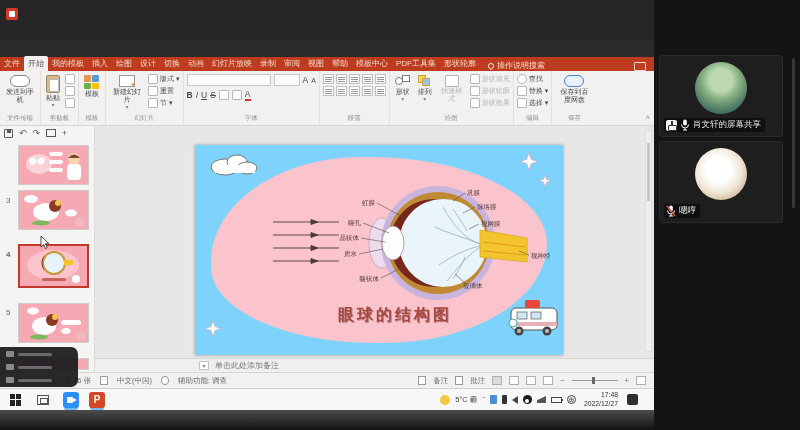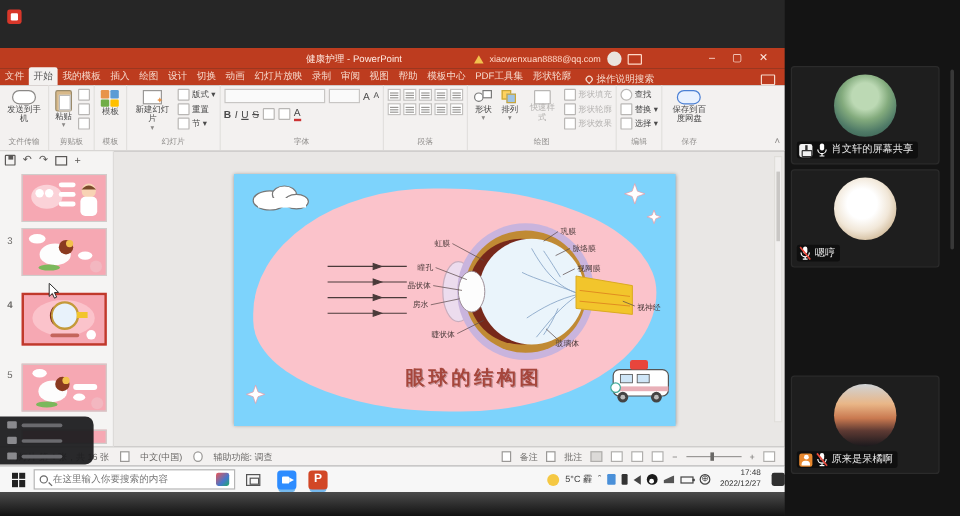--- a/index.html
+++ b/index.html
@@ -97,21 +97,21 @@
   .mag:after{content:"";position:absolute;left:6px;top:6px;width:4px;height:1px;background:#666;transform:rotate(45deg)}
   .newsic{margin-left:auto;width:11px;height:11px;border-radius:2px;background:linear-gradient(135deg,#e55,#47c 60%,#2a6)}
   .tvic{width:12px;height:10px;border:1px solid #555;margin:0 9px;position:relative}
   .tvic:after{content:"";position:absolute;left:2px;top:2px;width:6px;height:4px;border:1px solid #555}
   .appic{width:16px;height:16px;border-radius:3px;margin:0 5px;position:relative}
   .app-on{box-shadow:0 3px 0 -1px #76b9ed}
   .meetic{background:#2d8cff}
   .meetic:after{content:"";position:absolute;left:4px;top:5px;width:6px;height:6px;background:#fff;border-radius:1px}
   .meetic:before{content:"";position:absolute;right:2px;top:6px;border-left:4px solid #fff;border-top:2px solid transparent;border-bottom:2px solid transparent}
   .pptic{background:#d24726;color:#fff;font-weight:bold;font-size:10px;text-align:center;line-height:16px}
-  .tray{margin-left:auto;display:flex;align-items:center;gap:5px;padding-right:0}
+  .tray{margin-left:auto;display:flex;align-items:center;gap:5px;padding-right:16px}
   .moon{width:10px;height:10px;border-radius:50%;background:#f5c843}
   .wtxt{font-size:7.5px;color:#444;white-space:nowrap}
   .caret{font-size:8px;color:#555}
   .ti{flex:none}
   .ti1{width:7px;height:9px;background:#4a90d9;border-radius:1px}
   .ti2{width:5px;height:9px;background:#333;border-radius:1px}
   .ti3{width:0;height:0;border-top:4px solid transparent;border-bottom:4px solid transparent;border-right:6px solid #444}
   .ti4{width:9px;height:9px;border-radius:50%;background:#1a1a1a;position:relative}
   .ti4:after{content:"";position:absolute;left:2.5px;top:4px;width:4px;height:4px;background:#fff;border-radius:50%}
   .ti5{width:9px;height:7px;background:linear-gradient(to top,#555 0,#555 100%);clip-path:polygon(0 100%,100% 100%,100% 0,0 60%)}
@@ -147,34 +147,20 @@
 </style>
 </head>
 <body>
 
 <div class="stage">
   <div class="shared">
     <div class="topstrip">
       <div class="recicon"></div>
     </div>
 
-    <div class="ptitle">
-      <span class="t">健康护理 - PowerPoint</span>
-      <div class="acct">
-        <span class="warn"></span>
-        <span class="mail">xiaowenxuan8888@qq.com</span>
-        <span class="avat"></span>
-        <span class="scricon"></span>
-      </div>
-      <div class="wc">
-        <span>–</span>
-        <span>▢</span>
-        <span>✕</span>
-      </div>
-    </div>
 
     <div class="tabs">
       <span class="tab">文件</span>
       <span class="tab sel">开始</span>
       <span class="tab">我的模板</span>
       <span class="tab">插入</span>
       <span class="tab">绘图</span>
       <span class="tab">设计</span>
       <span class="tab">切换</span>
       <span class="tab">动画</span>
@@ -534,20 +520,24 @@
             </g>
           </svg>
 
           <div class="slide-title">眼球的结构图</div>
         </div>
 
         <div class="edscroll">
             <span class="edthumb"></span>
           </div>
 
+        <div class="notesbar">
+          <span class="ncol">▾</span>
+          <span>单击此处添加备注</span>
+        </div>
       </div>
     </div>
 
     <div class="status">
       <span>幻灯片 第 4 张，共 16 张</span>
       <span class="sic"></span>
       <span>中文(中国)</span>
       <span class="sic" style="border-radius:50%"></span>
       <span>辅助功能: 调查</span>
       <div class="sright">
@@ -568,25 +558,20 @@
       </div>
     </div>
 
     <div class="taskbar">
       <span class="startic">
           <i></i>
           <i></i>
           <i></i>
           <i></i>
         </span>
-      <div class="sbox">
-        <span class="mag"></span>
-        <span>在这里输入你要搜索的内容</span>
-        <span class="newsic"></span>
-      </div>
       <span class="tvic"></span>
       <span class="appic meetic app-on"></span>
       <span class="appic pptic app-on">P</span>
       <div class="tray">
         <span class="moon"></span>
         <span class="wtxt">5°C 霾</span>
         <span class="caret">ˆ</span>
         <span class="ti ti1"></span>
         <span class="ti ti2"></span>
         <span class="ti ti3"></span>
@@ -647,32 +632,16 @@
               <line x1="5" y1="9.2" x2="5" y2="11" stroke="#fff"></line>
               <line x1="3" y1="11" x2="7" y2="11" stroke="#fff"></line>
               <line x1="0.8" y1="0.8" x2="9.2" y2="11.2" stroke="#e84a3c" stroke-width="1.4"></line>
             </svg>
         </span>
         <span>嗯哼</span>
       </div>
     </div>
 
 
-    <div class="tile" style="top:313px">
-      <span class="av av4"></span>
-      <div class="nm">
-        <span class="hostbadge"></span>
-        <span class="micwrap">
-          <svg width="10" height="12" viewBox="0 0 10 12">
-              <rect x="3.2" y="0.5" width="3.6" height="6" rx="1.8" fill="#fff"></rect>
-              <path d="M1.5 5.5a3.5 3.5 0 0 0 7 0" stroke="#fff" fill="none"></path>
-              <line x1="5" y1="9.2" x2="5" y2="11" stroke="#fff"></line>
-              <line x1="3" y1="11" x2="7" y2="11" stroke="#fff"></line>
-              <line x1="0.8" y1="0.8" x2="9.2" y2="11.2" stroke="#e84a3c" stroke-width="1.4"></line>
-            </svg>
-        </span>
-        <span>原来是呆橘啊</span>
-      </div>
-    </div>
 
     <span class="sbsc"></span>
   </div>
 </div>
 
 </body></html>

